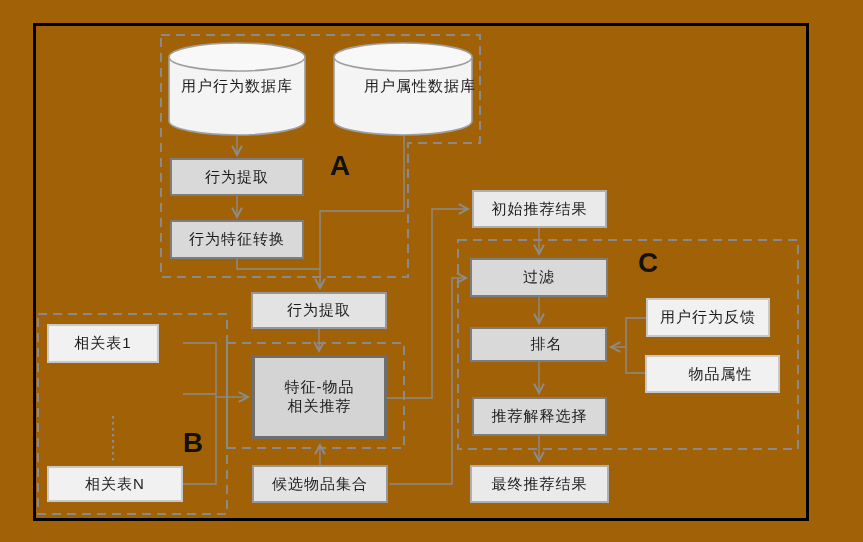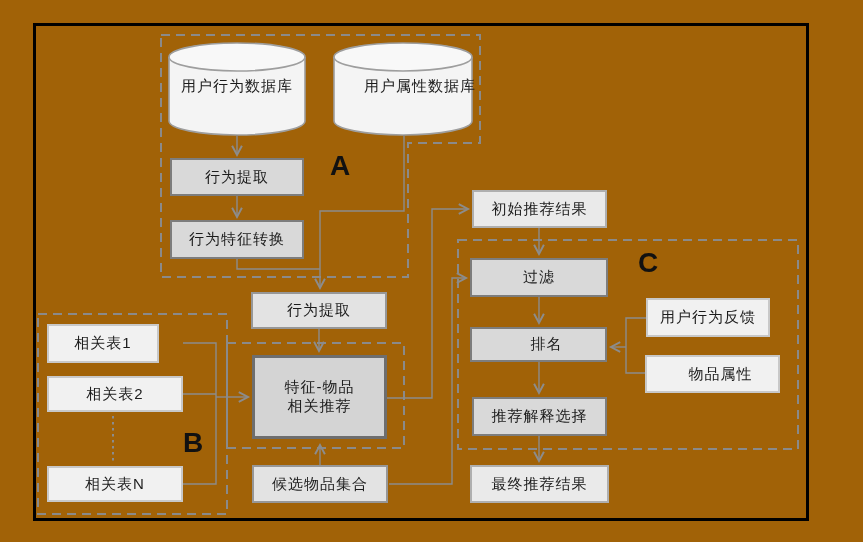--- a/index.html
+++ b/index.html
@@ -99,23 +99,20 @@
     <span>特征-物品</span>
     <span>相关推荐</span>
   </div>
   <div class="node box-mid" style="left:252px;top:465px;width:136px;height:38px;">
     <span>候选物品集合</span>
   </div>
 
   <div class="node box-lighter" style="left:47px;top:324px;width:112px;height:39px;">
     <span>相关表1</span>
   </div>
-  <div class="node box-lighter" style="left:47px;top:376px;width:136px;height:36px;">
-    <span>相关表2</span>
-  </div>
   <div class="node box-lighter" style="left:47px;top:466px;width:136px;height:36px;">
     <span>相关表N</span>
   </div>
 
   <div class="node box-light" style="left:472px;top:190px;width:135px;height:38px;">
     <span>初始推荐结果</span>
   </div>
   <div class="node box-medium" style="left:470px;top:258px;width:138px;height:39px;">
     <span>过滤</span>
   </div>

